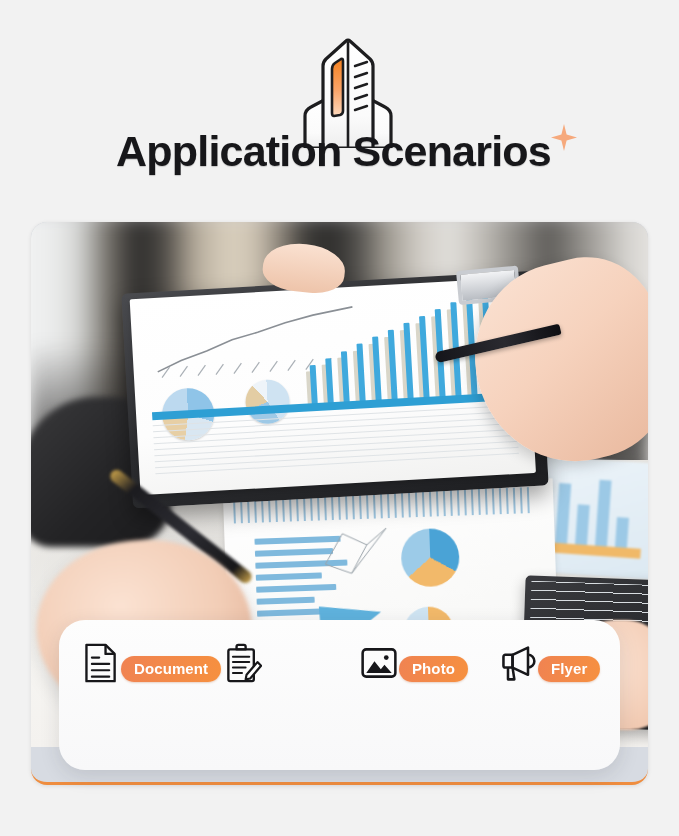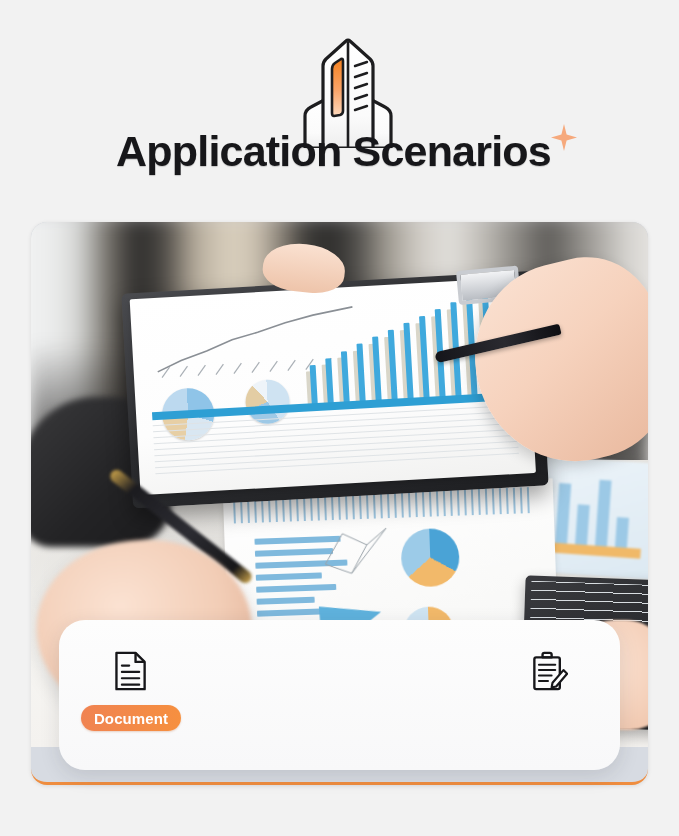--- a/index.html
+++ b/index.html
@@ -320,23 +320,23 @@
     border-radius: 26px;
     box-shadow: 0 6px 20px rgba(40,40,50,0.13);
     display: flex;
     align-items: flex-start;
     justify-content: space-between;
     padding: 0 22px;
     box-sizing: border-box;
   }
   .cat-item {
     width: 100px;
-    padding-top: 28px;
+    padding-top: 20px;
     display: flex;
-    flex-direction: column;
+    flex-direction: row;
     align-items: center;
   }
   .cat-icon {
     width: 44px;
     height: 46px;
     display: flex;
     align-items: center;
     justify-content: center;
   }
   .cat-pill {
@@ -562,16 +562,37 @@
           <line x1="12" y1="16" x2="30" y2="16"></line>
           <line x1="12" y1="22" x2="30" y2="22"></line>
           <line x1="12" y1="28" x2="26" y2="28"></line>
           <line x1="12" y1="34" x2="22" y2="34"></line>
         </g>
         <path d="M39 22 L43 26 L31 40 L26 41 L27 36 Z" fill="#ffffff" stroke="#17171a" stroke-width="2.4" stroke-linejoin="round"></path>
       </svg>
     </div>
   </div>
 
-
+  <div class="cat-item">
+    <div class="cat-icon">
+      <svg viewBox="0 0 44 46" width="40" height="42">
+        <rect x="4" y="8" width="36" height="30" rx="4" fill="none" stroke="#17171a" stroke-width="2.8"></rect>
+        <circle cx="30" cy="17" r="2.6" fill="#17171a"></circle>
+        <path d="M8 34 L17 21 L24 30 L28 25 L36 34 Z" fill="#17171a"></path>
+      </svg>
+    </div>
+    <div class="cat-pill">Photo</div>
+  </div>
+
+  <div class="cat-item">
+    <div class="cat-icon">
+      <svg viewBox="0 0 44 46" width="40" height="42">
+        <path d="M33 6 L33 36 L16 28 L16 14 Z" fill="none" stroke="#17171a" stroke-width="2.8" stroke-linejoin="round"></path>
+        <path d="M16 14 H8 A2 2 0 0 0 6 16 V26 A2 2 0 0 0 8 28 H16 Z" fill="none" stroke="#17171a" stroke-width="2.8" stroke-linejoin="round"></path>
+        <path d="M33 14 A6 6 0 0 1 33 28" fill="none" stroke="#17171a" stroke-width="2.8"></path>
+        <path d="M11 28 L11 41 L18 41 L16 28" fill="none" stroke="#17171a" stroke-width="2.8" stroke-linejoin="round"></path>
+      </svg>
+    </div>
+    <div class="cat-pill">Flyer</div>
+  </div>
 
 
 </div>
 
 </body></html>

